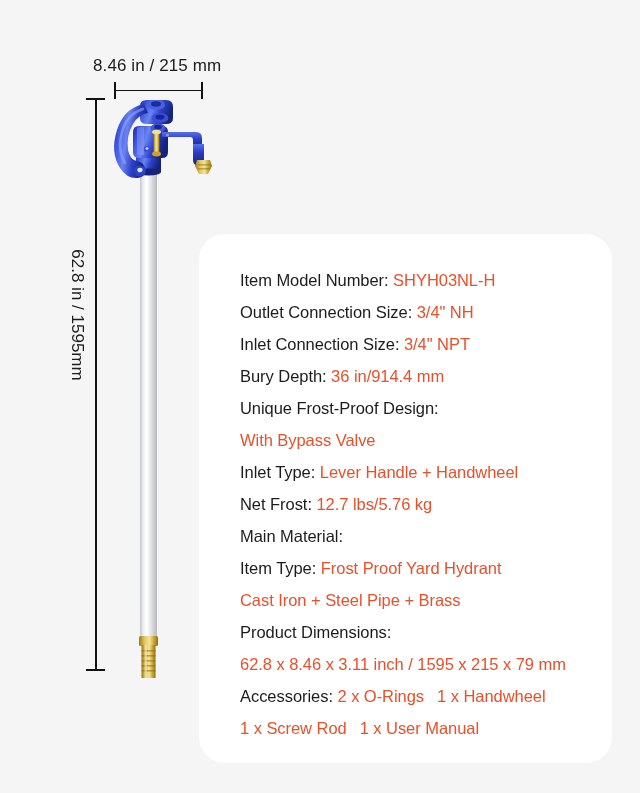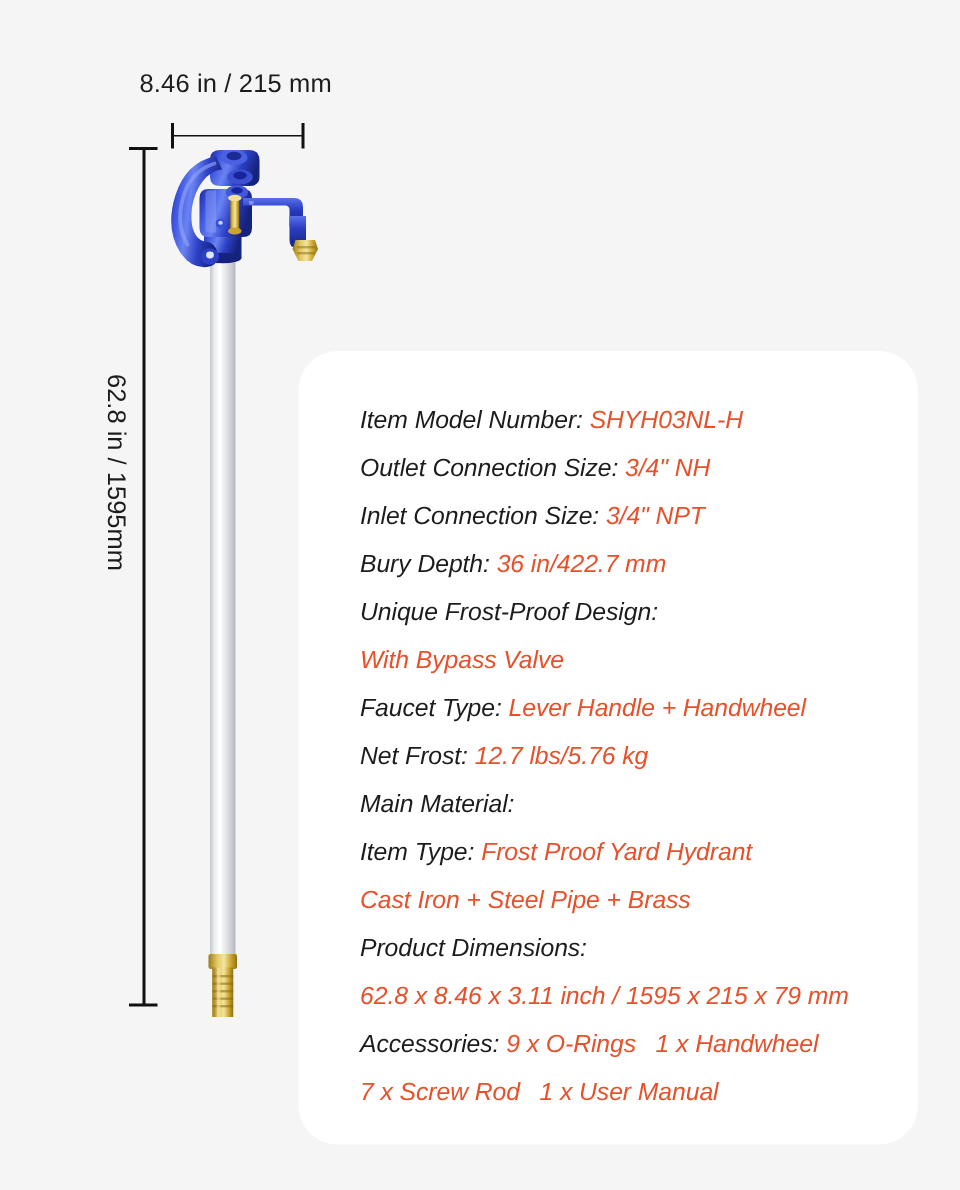--- a/index.html
+++ b/index.html
@@ -12,21 +12,21 @@
     background: #f5f5f5;
     font-family: "Liberation Sans", sans-serif;
     overflow: hidden;
     position: relative;
   }
 
   
   .dim-top-label {
     position: absolute;
     left: 93px;
-    top: 46px;
+    top: 56px;
     font-size: 17px;
     color: #1c1c1c;
     letter-spacing: 0.1px;
     white-space: nowrap;
   }
   .dim-top-line {
     position: absolute;
     left: 114px;
     top: 90px;
     width: 88px;
@@ -88,21 +88,20 @@
   .spec-card {
     position: absolute;
     left: 199px;
     top: 234px;
     width: 413px;
     height: 529px;
     background: #ffffff;
     border-radius: 26px;
     box-sizing: border-box;
     padding: 30px 0 0 41px;
-    font-style: italic;
   }
   .spec-line {
     font-size: 16.5px;
     line-height: 32px;
     color: #1c1c1c;
     white-space: nowrap;
     letter-spacing: -0.05px;
   }
   .spec-line .val {
     color: #e8502a;
@@ -229,31 +228,31 @@
 
   <div class="spec-line">
     <span>Outlet Connection Size: </span><span class="val">3/4" NH</span>
   </div>
 
   <div class="spec-line">
     <span>Inlet Connection Size: </span><span class="val">3/4" NPT</span>
   </div>
 
   <div class="spec-line">
-    <span>Bury Depth: </span><span class="val">36 in/422.7 mm</span>
+    <span>Bury Depth: </span><span class="val">36 in/914.4 mm</span>
   </div>
 
   <div class="spec-line">
     <span>Unique Frost-Proof Design:</span>
   </div>
 
   <div class="spec-line accent-only">With Bypass Valve</div>
 
   <div class="spec-line">
-    <span>Faucet Type: </span><span class="val">Lever Handle + Handwheel</span>
+    <span>Inlet Type: </span><span class="val">Lever Handle + Handwheel</span>
   </div>
 
   <div class="spec-line">
     <span>Net Frost: </span><span class="val">12.7 lbs/5.76 kg</span>
   </div>
 
   <div class="spec-line">
     <span>Main Material:</span>
   </div>
 
@@ -263,20 +262,20 @@
 
   <div class="spec-line accent-only"> Cast Iron + Steel Pipe + Brass</div>
 
   <div class="spec-line">
     <span>Product Dimensions:</span>
   </div>
 
   <div class="spec-line accent-only">62.8 x 8.46 x 3.11 inch / 1595 x 215 x 79 mm</div>
 
   <div class="spec-line">
-    <span>Accessories: </span><span class="val">9 x O-Rings</span><span class="gap"></span><span class="val">1 x Handwheel</span>
+    <span>Accessories: </span><span class="val">2 x O-Rings</span><span class="gap"></span><span class="val">1 x Handwheel</span>
   </div>
 
   <div class="spec-line accent-only">
-    <span>7 x Screw Rod</span><span class="gap"></span><span>1 x User Manual</span>
+    <span>1 x Screw Rod</span><span class="gap"></span><span>1 x User Manual</span>
   </div>
 
 </div>
 
 </body></html>

